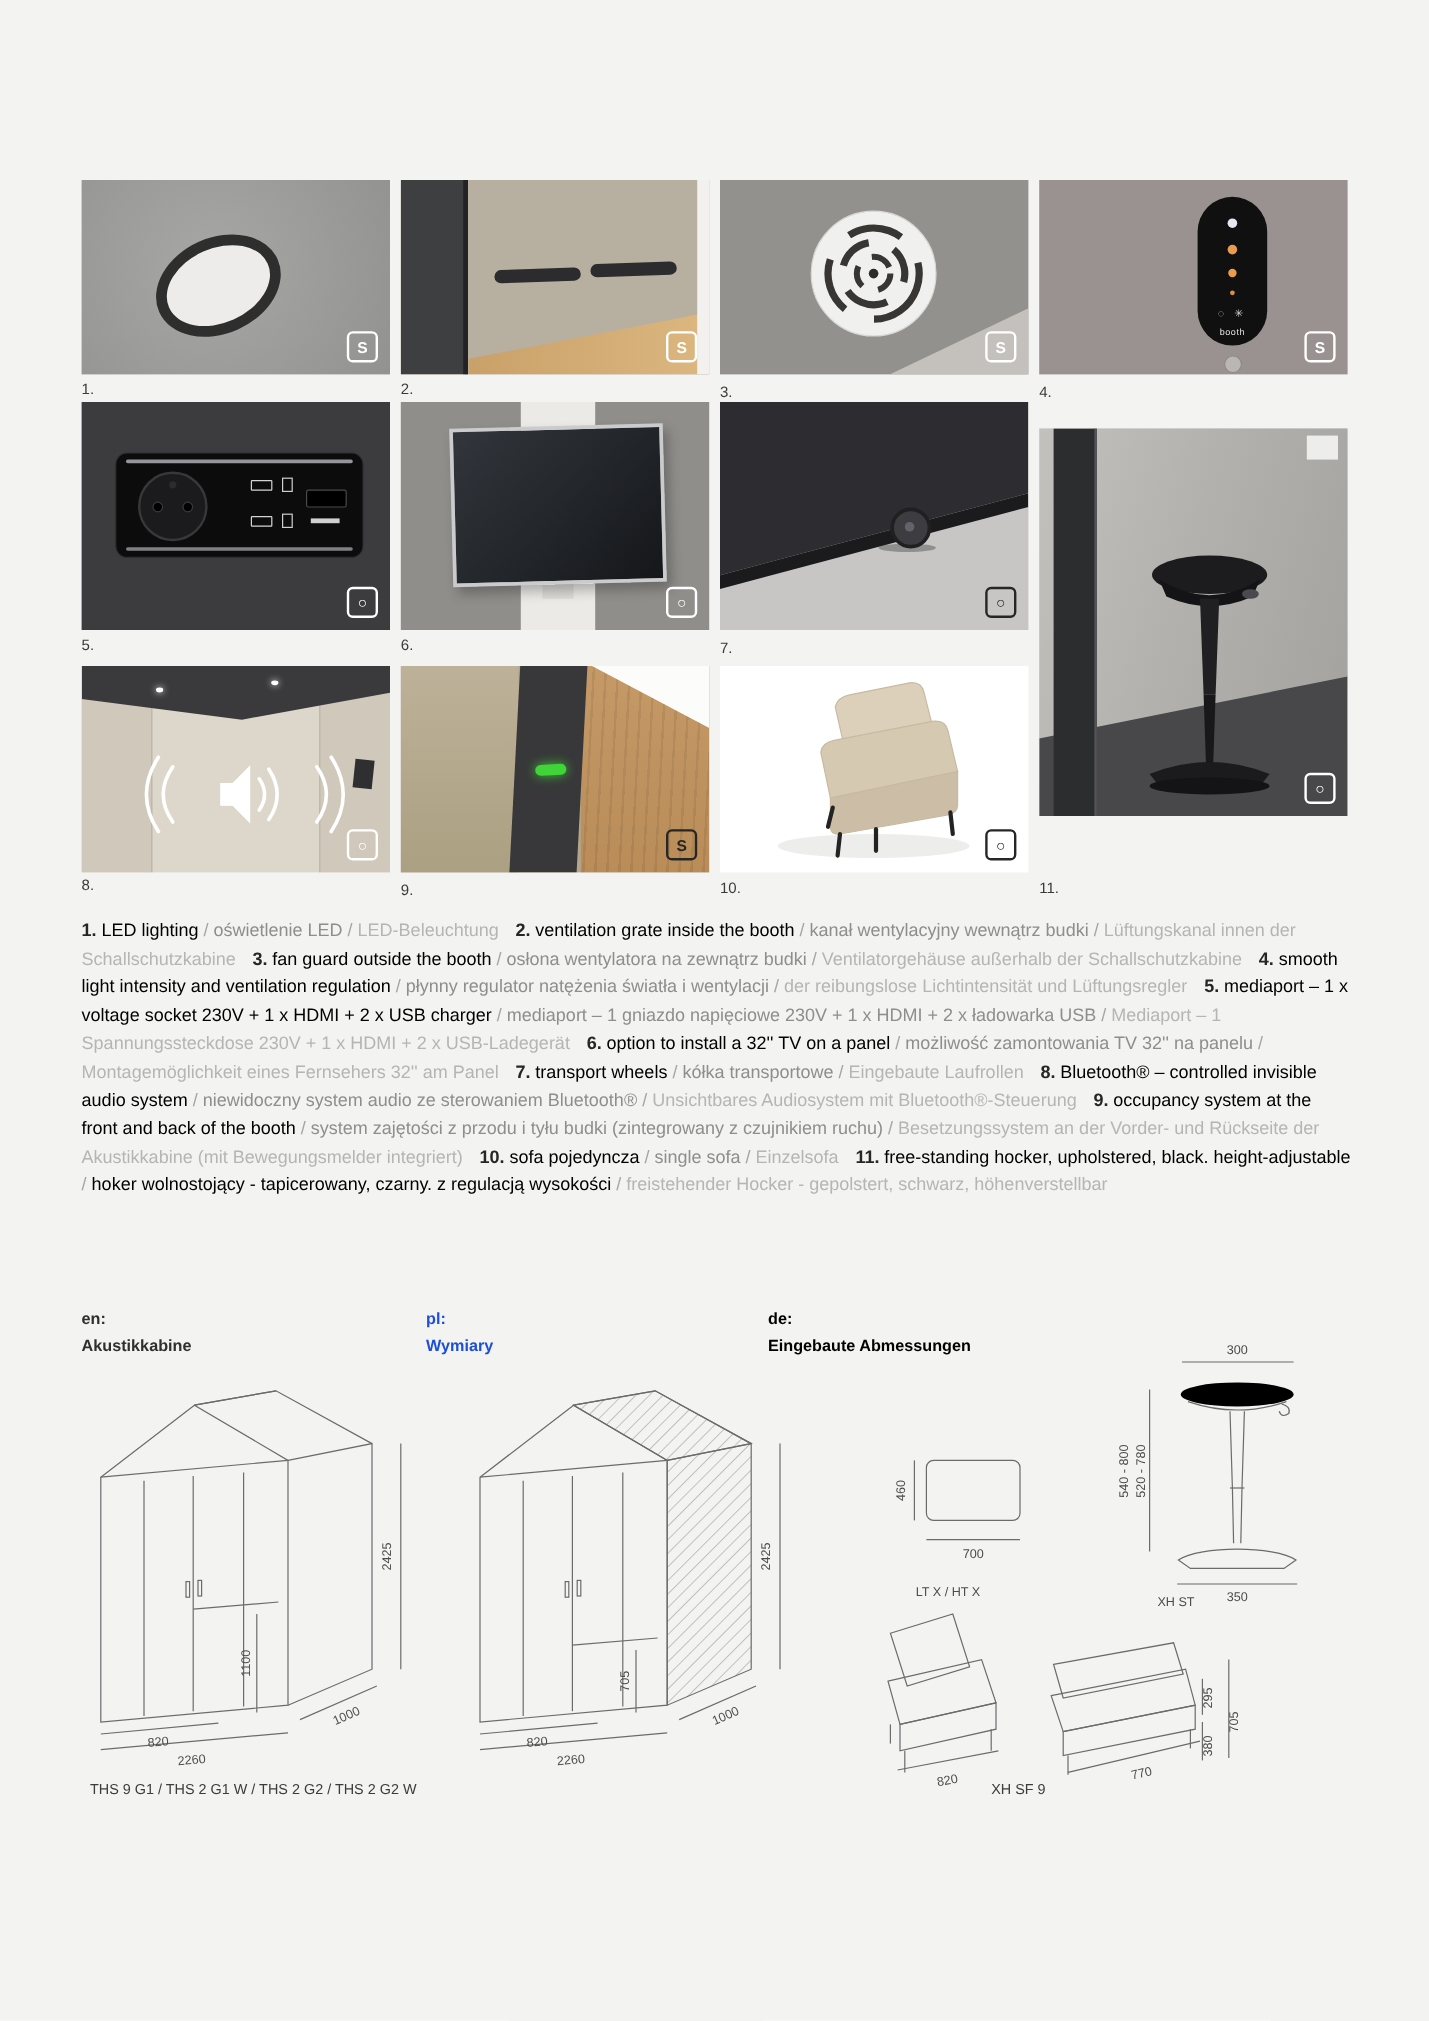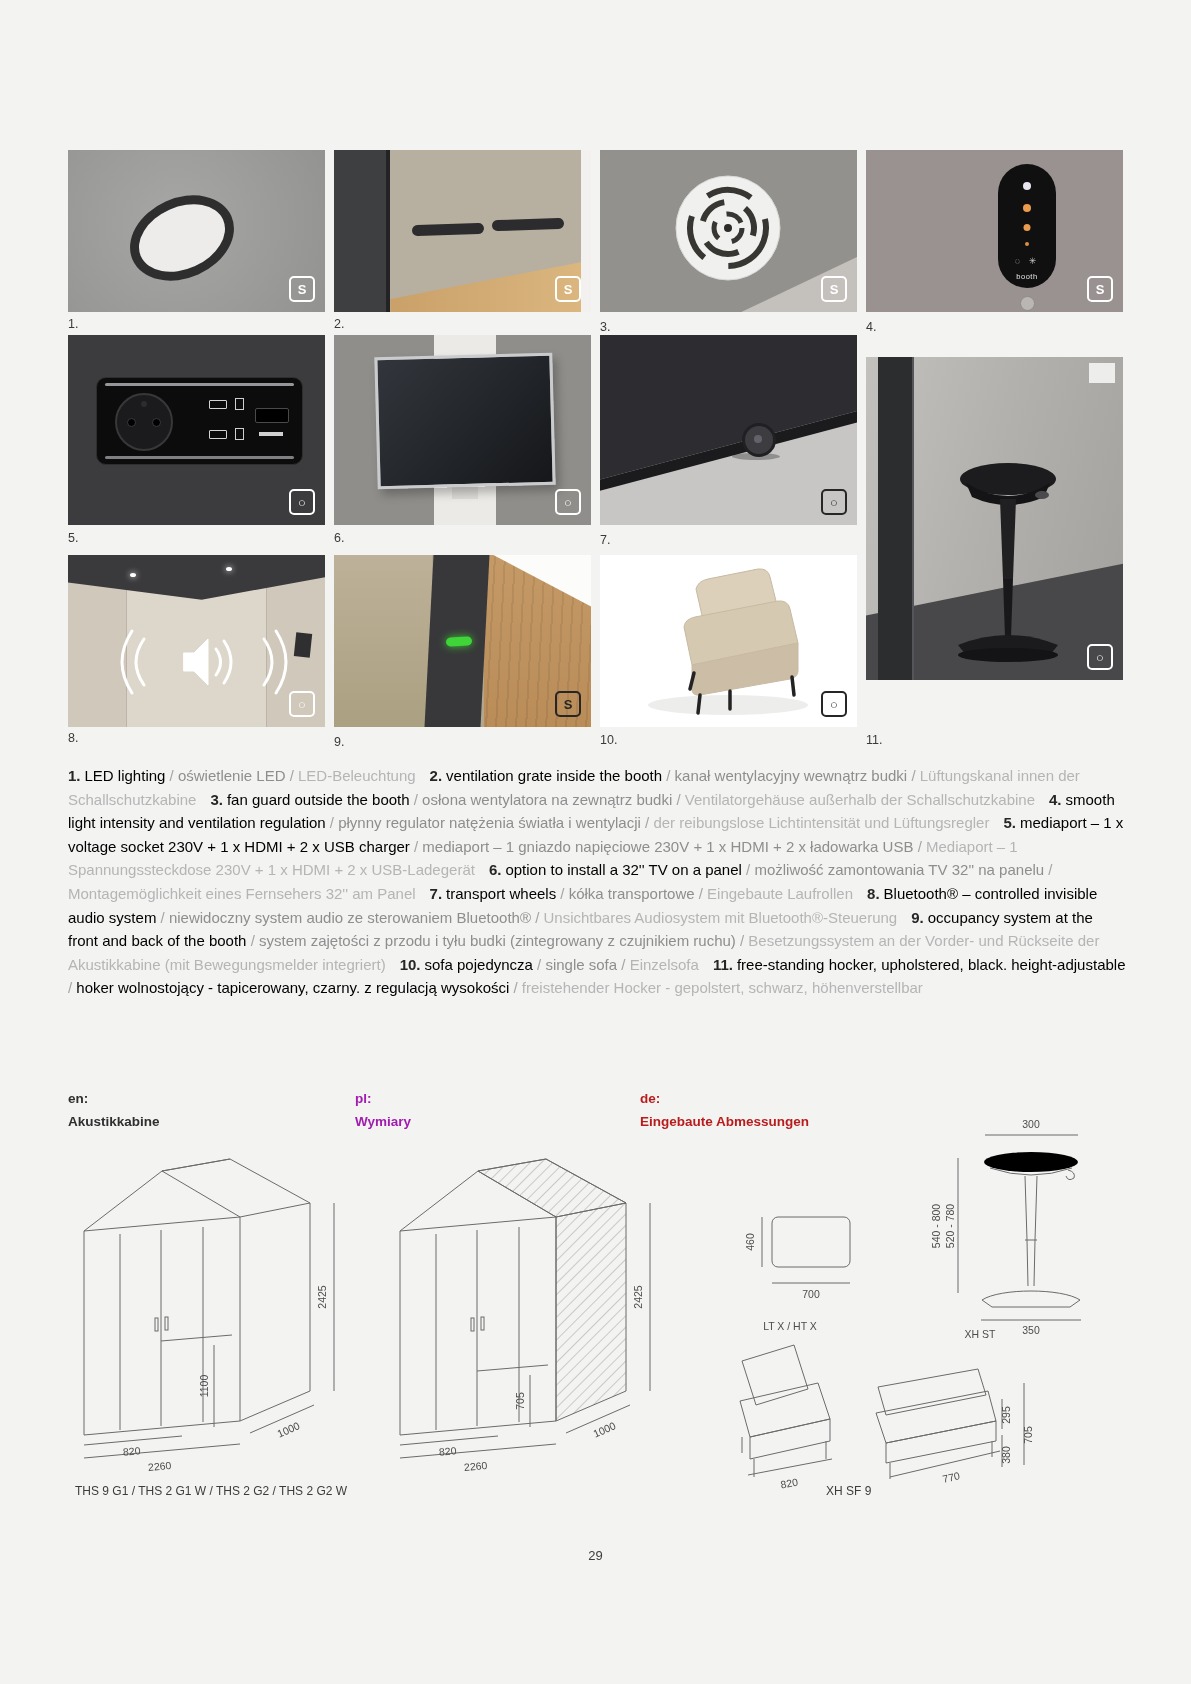--- a/index.html
+++ b/index.html
@@ -110,22 +110,22 @@
   .cap-num{font-weight:bold;color:#262626;margin:0 4px 0 14px;}
   .cap-num:first-child{margin-left:0;}
   .cap-dark{color:#000000;}
   .cap-mid{color:#8e8e8e;}
   .cap-light{color:#b5b5b5;}
   .cap-sep{color:#a5a5a5;}
 
   
   .mh-col{position:absolute;top:1087px;font-size:13.5px;font-weight:bold;line-height:23px;}
   .mh-en{left:68px;color:#2f2f2f;}
-  .mh-pl{left:355px;color:#a21caf;}
-  .mh-de{left:640px;color:#b91c1c;}
+  .mh-pl{left:355px;color:#1d4ed8;}
+  .mh-de{left:640px;color:#000000;}
 
   
   svg.diag{position:absolute;overflow:visible;}
   .d-booth1{left:62px;top:1133px;width:300px;height:345px;}
   .d-booth2{left:378px;top:1133px;width:300px;height:345px;}
   .d-table{left:728px;top:1205px;width:160px;height:140px;}
   .d-stool{left:920px;top:1040px;width:180px;height:300px;}
   .d-sofa{left:690px;top:1325px;width:350px;height:175px;}
   .ln line,.ln polyline,.ln polygon,.ln path,.ln rect{fill:none;stroke:#6b6b6b;stroke-width:1;}
   .hatch{fill:url(#hb);stroke:#6b6b6b;stroke-width:1;}
@@ -442,14 +442,13 @@
     <text transform="rotate(-90 320 90)" x="320" y="90">295</text>
     <text transform="rotate(-90 342 110)" x="342" y="110">705</text>
     <text transform="rotate(-90 320 130)" x="320" y="130">380</text>
     <text transform="rotate(-10 100 162)" x="100" y="162">820</text>
     <text transform="rotate(-13 262 156)" x="262" y="156">770</text>
   </svg>
 
   <div class="model-label ml-ths">THS 9 G1 / THS 2 G1 W / THS 2 G2 / THS 2 G2 W</div>
   <div class="model-label ml-sf">XH SF 9</div>
 
-  <div class="pageno">29</div>
 </div>
 
 </body></html>

